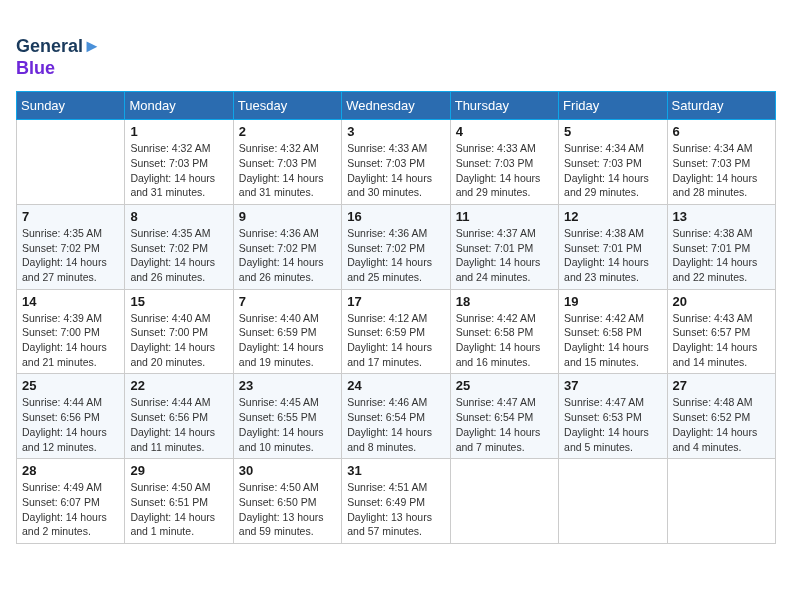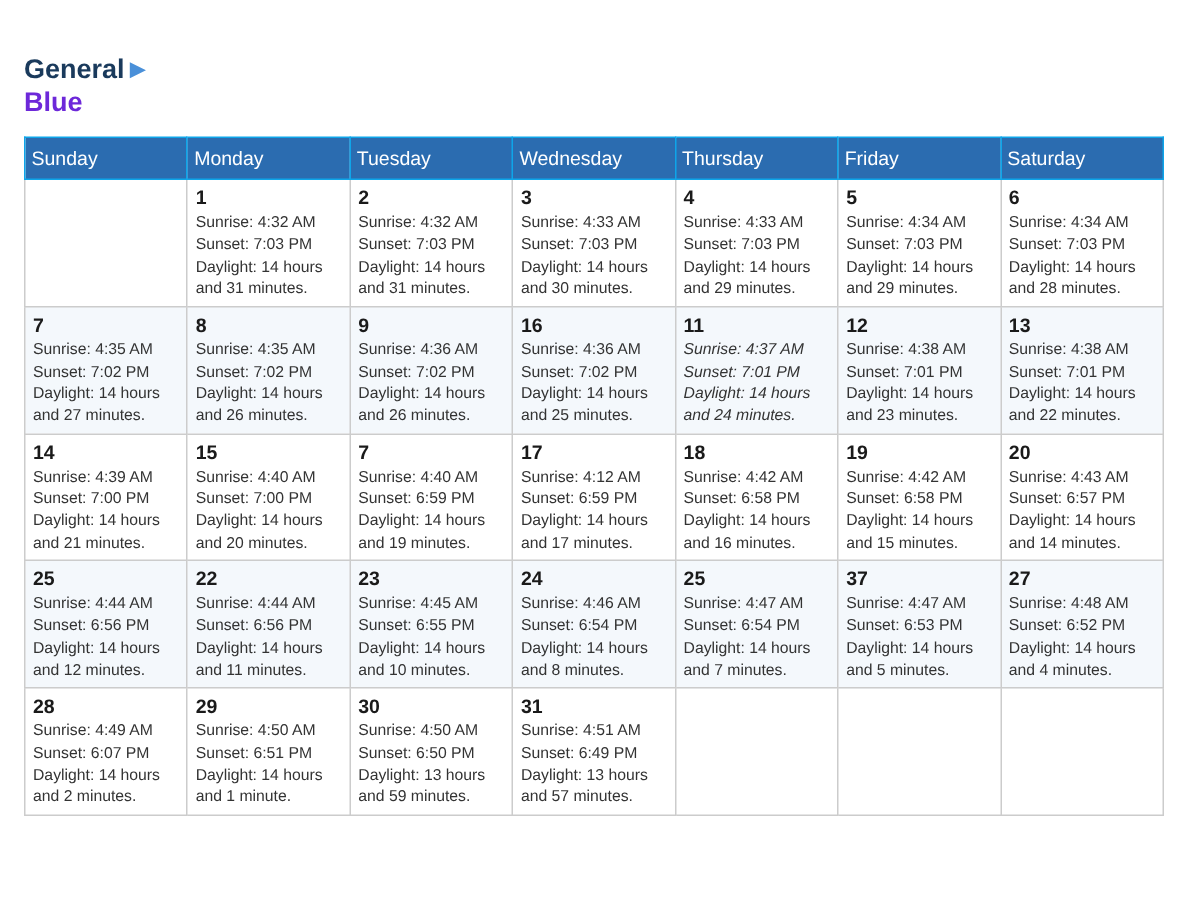--- a/index.html
+++ b/index.html
@@ -180,21 +180,21 @@
         </td>
         <td>
           <div class="day-number">16</div>
           <div class="day-info" style="white-space: pre-line;">Sunrise: 4:36 AM
 Sunset: 7:02 PM
 Daylight: 14 hours
 and 25 minutes.</div>
         </td>
         <td>
           <div class="day-number">11</div>
-          <div class="day-info" style="white-space: pre-line; font-style: italic;">Sunrise: 4:37 AM
+          <div class="day-info" style="white-space: pre-line;">Sunrise: 4:37 AM
 Sunset: 7:01 PM
 Daylight: 14 hours
 and 24 minutes.</div>
         </td>
         <td>
           <div class="day-number">12</div>
           <div class="day-info" style="white-space: pre-line;">Sunrise: 4:38 AM
 Sunset: 7:01 PM
 Daylight: 14 hours
 and 23 minutes.</div>

